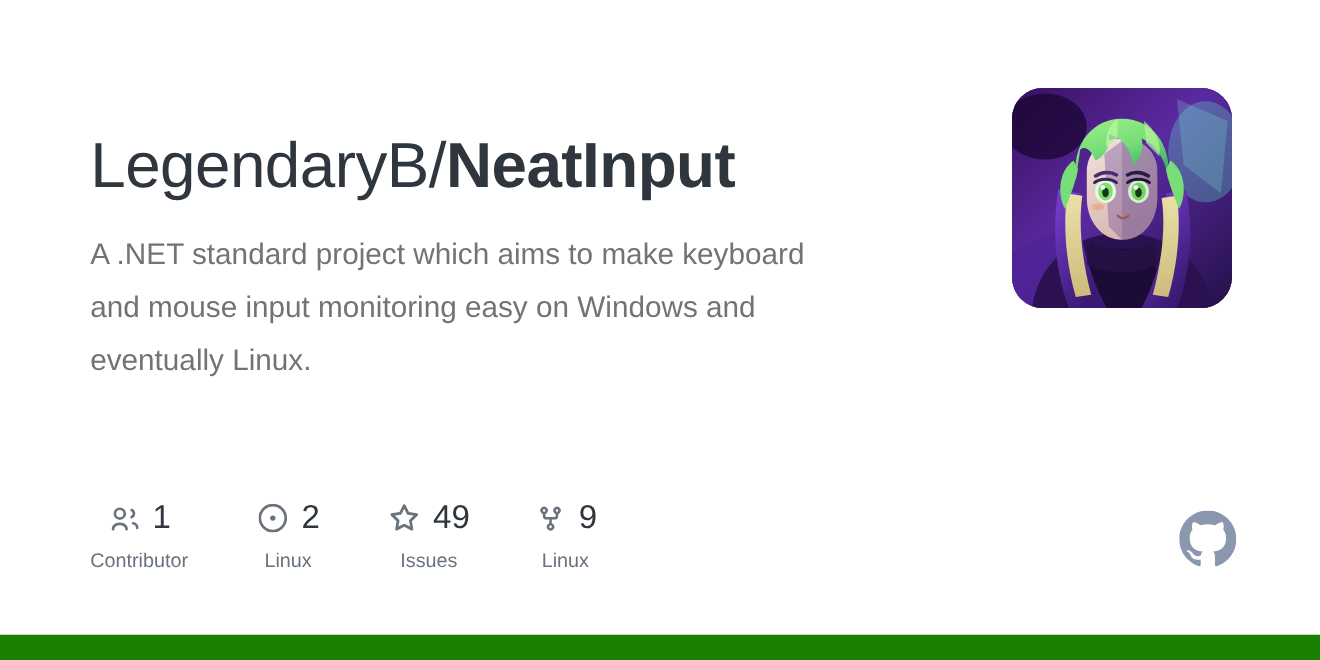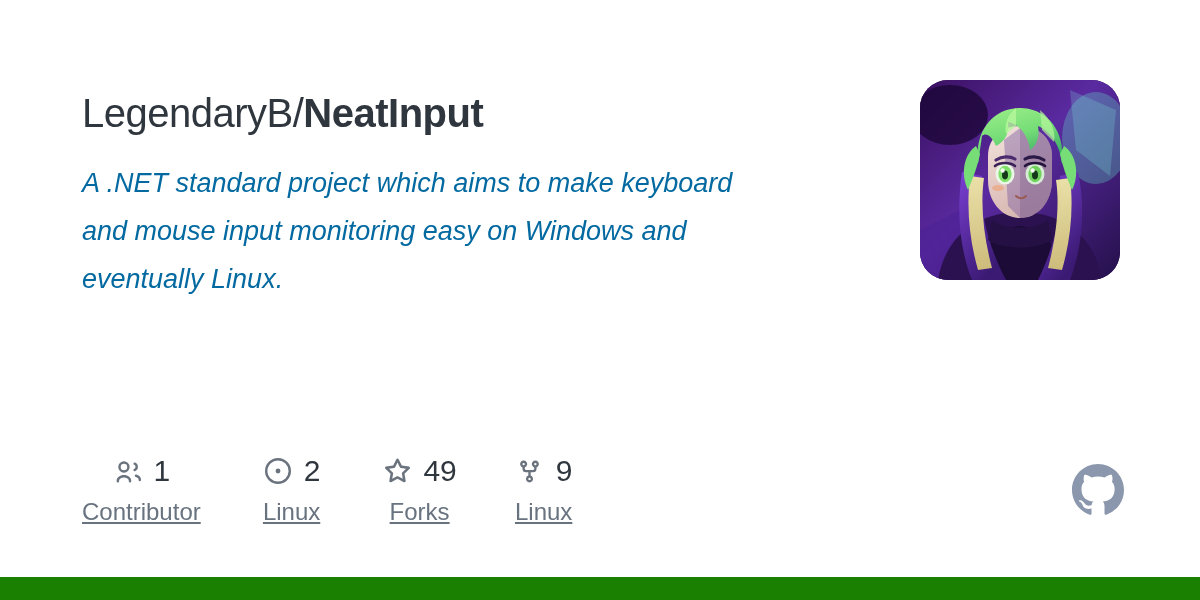--- a/index.html
+++ b/index.html
@@ -19,37 +19,37 @@
 
   
   .content {
     position:absolute;
     left:82px;
     top:92px;
     width:790px;
   }
 
   .repo-title {
-    font-size:40px;
+    font-size:58px;
     line-height:1.08;
     color:#2f363d;
     letter-spacing:-0.5px;
     word-break:break-word;
+    margin-top:28px;
   }
   .repo-owner { font-weight:400; }
   .repo-name  { font-weight:700; }
 
   .repo-description {
     margin-top:24px;
     width:700px;
     font-size:27px;
     line-height:48px;
-    color:#0369a1;
+    color:#737373;
     font-weight:400;
-    font-style:italic;
   }
 
   
   .stats {
     position:absolute;
     left:82px;
     top:452px;
     display:flex;
     align-items:flex-start;
   }
@@ -84,26 +84,25 @@
   .stat-value {
     font-size:30px;
     font-weight:400;
     color:#2f363d;
     line-height:1;
     white-space:nowrap;
   }
 
   .stat-label {
     margin-top:10px;
-    font-size:24px;
+    font-size:18px;
     font-weight:400;
     color:#68737f;
     line-height:1;
     white-space:nowrap;
-    text-decoration:underline;
   }
 
   
   .avatar {
     position:absolute;
     left:920px;
     top:80px;
     width:200px;
     height:200px;
     border-radius:28px;
@@ -179,21 +178,21 @@
 
     <div class="stat stat-3">
       <div class="stat-top">
         <span class="stat-icon">
           <svg width="27" height="27" viewBox="0 0 16 16" fill="currentColor" aria-hidden="true">
             <path d="M8 .25a.75.75 0 0 1 .673.418l1.882 3.815 4.21.612a.75.75 0 0 1 .416 1.279l-3.046 2.97.719 4.192a.75.75 0 0 1-1.088.791L8 12.347l-3.766 1.98a.75.75 0 0 1-1.088-.79l.72-4.194L.818 6.374a.75.75 0 0 1 .416-1.28l4.21-.611L7.327.668A.75.75 0 0 1 8 .25Zm0 2.445L6.615 5.5a.75.75 0 0 1-.564.41l-3.097.45 2.24 2.184a.75.75 0 0 1 .216.664l-.528 3.084 2.769-1.456a.75.75 0 0 1 .698 0l2.77 1.456-.53-3.084a.75.75 0 0 1 .216-.664l2.24-2.183-3.096-.45a.75.75 0 0 1-.564-.41L8 2.694Z"></path>
           </svg>
         </span>
         <span class="stat-value">49</span>
       </div>
-      <span class="stat-label">Forks</span>
+      <span class="stat-label">Issues</span>
     </div>
 
     <div class="stat stat-4">
       <div class="stat-top">
         <span class="stat-icon">
           <svg width="25" height="25" viewBox="0 0 16 16" fill="currentColor" aria-hidden="true">
             <path d="M5 5.372v.878c0 .414.336.75.75.75h4.5a.75.75 0 0 0 .75-.75v-.878a2.25 2.25 0 1 1 1.5 0v.878a2.25 2.25 0 0 1-2.25 2.25h-1.5v2.128a2.251 2.251 0 1 1-1.5 0V8.5h-1.5A2.25 2.25 0 0 1 3.5 6.25v-.878a2.25 2.25 0 1 1 1.5 0ZM5 3.25a.75.75 0 1 0-1.5 0 .75.75 0 0 0 1.5 0Zm6.75.75a.75.75 0 1 0 0-1.5.75.75 0 0 0 0 1.5Zm-3 8.75a.75.75 0 1 0-1.5 0 .75.75 0 0 0 1.5 0Z"></path>
           </svg>
         </span>
         <span class="stat-value">9</span>

